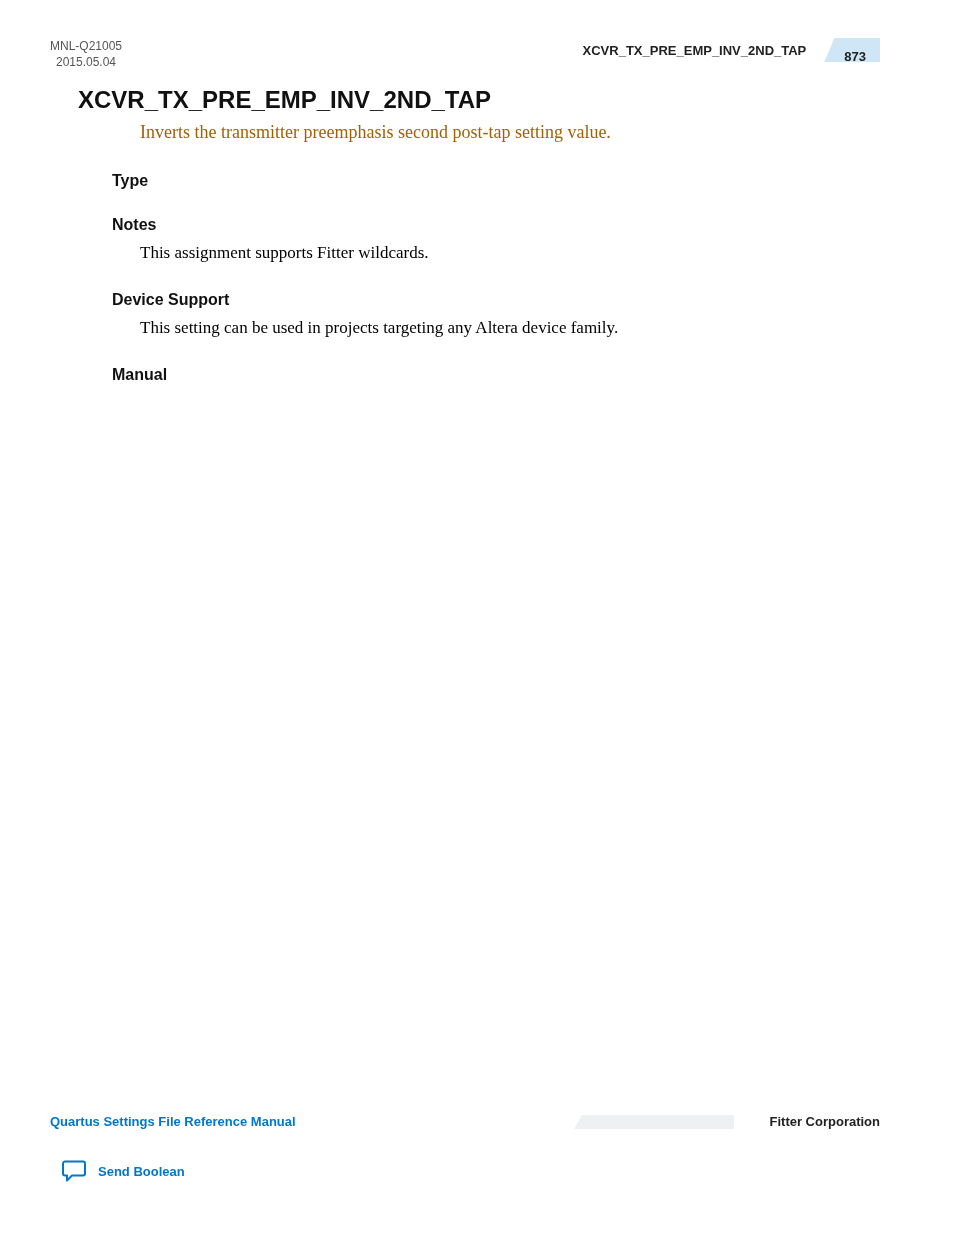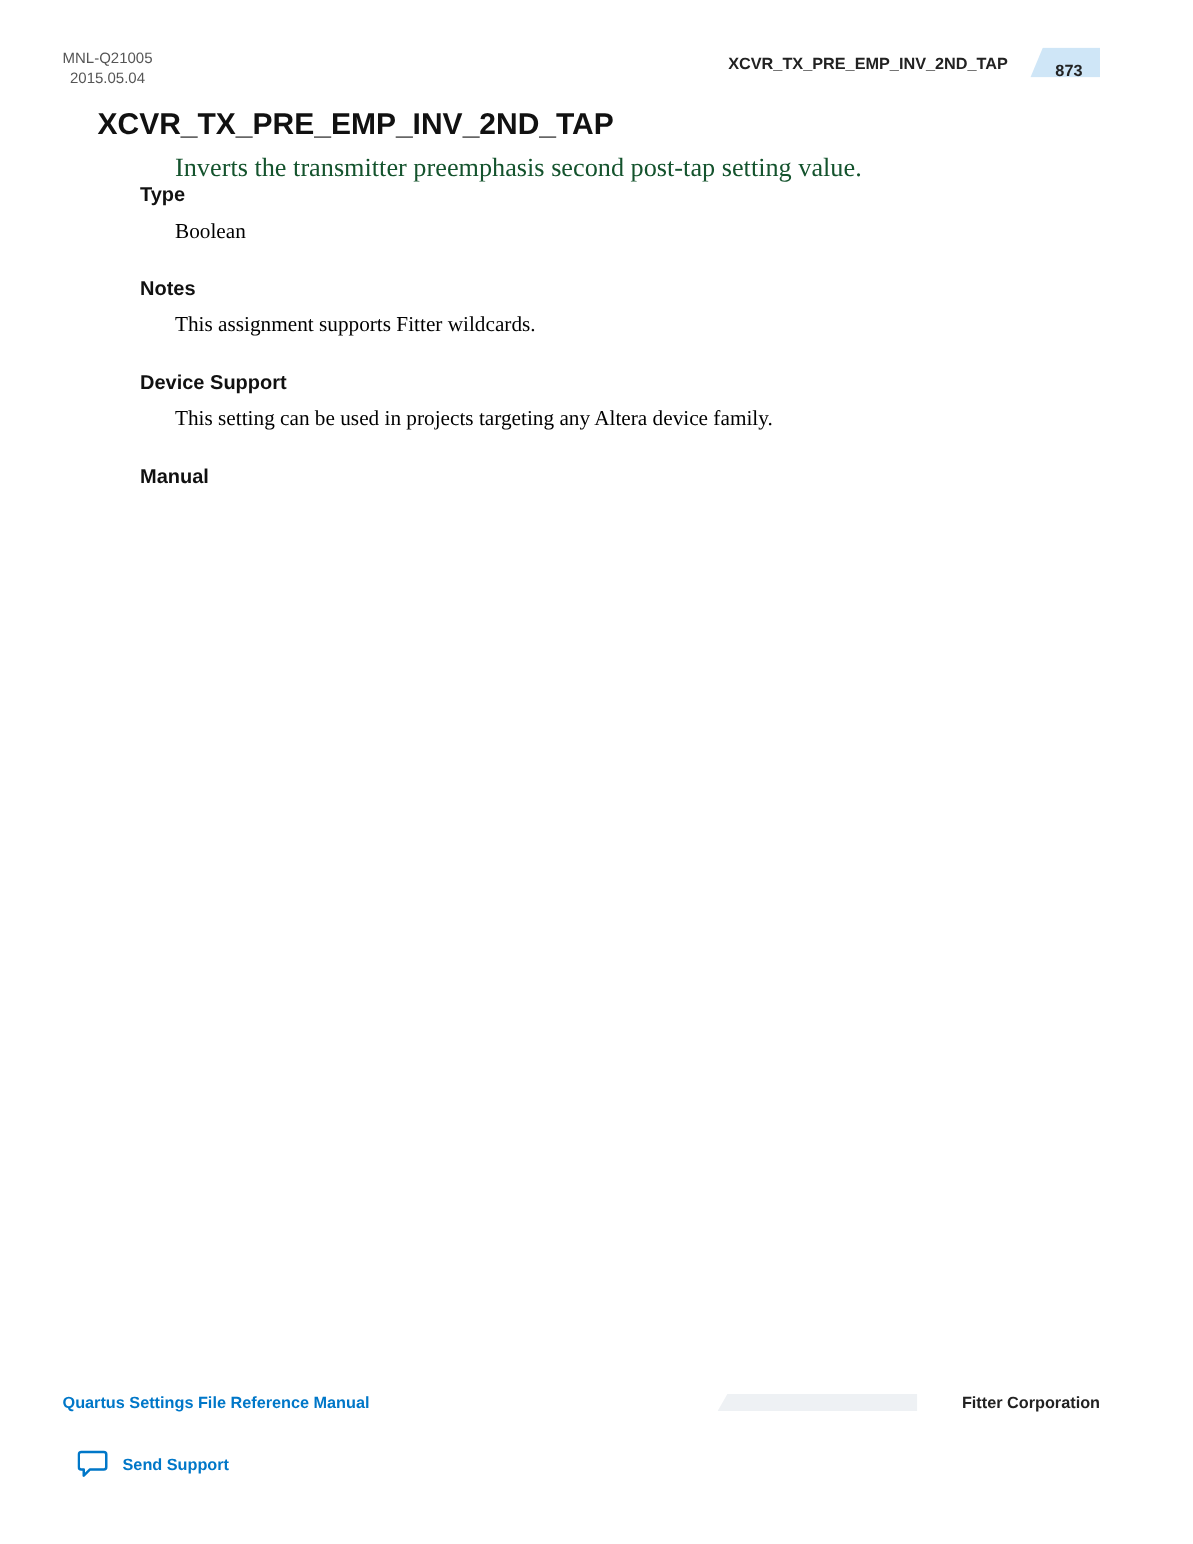--- a/index.html
+++ b/index.html
@@ -67,24 +67,25 @@
     right: 74px;
   }
   .main-heading {
     font-family: "Myriad Pro", "Helvetica Neue", Arial, sans-serif;
     font-weight: 700;
     font-size: 24px;
     color: #111;
     margin-bottom: 6px;
   }
   .intro {
-    font-size: 21px;
-    color: #14532d;
+    font-size: 18px;
+    color: #a16207;
     margin-left: 62px;
     line-height: 1.35;
+    margin-bottom: 28px;
   }
   .section {
     margin-left: 34px;
     margin-bottom: 26px;
   }
   .sub-heading {
     font-family: "Myriad Pro", "Helvetica Neue", Arial, sans-serif;
     font-weight: 700;
     font-size: 16px;
     color: #111;
@@ -169,21 +170,20 @@
     </div>
   </div>
 </div>
 
 <div class="content">
   <h1 class="main-heading">XCVR_TX_PRE_EMP_INV_2ND_TAP</h1>
   <p class="intro">Inverts the transmitter preemphasis second post-tap setting value.</p>
 
   <div class="section">
     <div class="sub-heading">Type</div>
-    <div class="body-text">Boolean</div>
   </div>
 
   <div class="section">
     <div class="sub-heading">Notes</div>
     <div class="body-text">This assignment supports Fitter wildcards.</div>
   </div>
 
   <div class="section">
     <div class="sub-heading">Device Support</div>
     <div class="body-text">This setting can be used in projects targeting any Altera device family.</div>
@@ -204,15 +204,15 @@
       </svg>
     </div>
     <div class="footer-right">Fitter Corporation</div>
   </div>
   <a class="feedback">
     <span class="feedback-icon">
       <svg viewBox="0 0 26 24">
         <path d="M3 2.5 h18 a2 2 0 0 1 2 2 v10 a2 2 0 0 1 -2 2 h-11 l-5 5 v-5 h-2 a2 2 0 0 1 -2 -2 v-10 a2 2 0 0 1 2 -2 z" fill="none" stroke="#0077c8" stroke-width="2" stroke-linejoin="round"></path>
       </svg>
     </span>
-    <span class="feedback-text">Send Support</span>
+    <span class="feedback-text">Send Boolean</span>
   </a>
 </div>
 
 </body></html>

